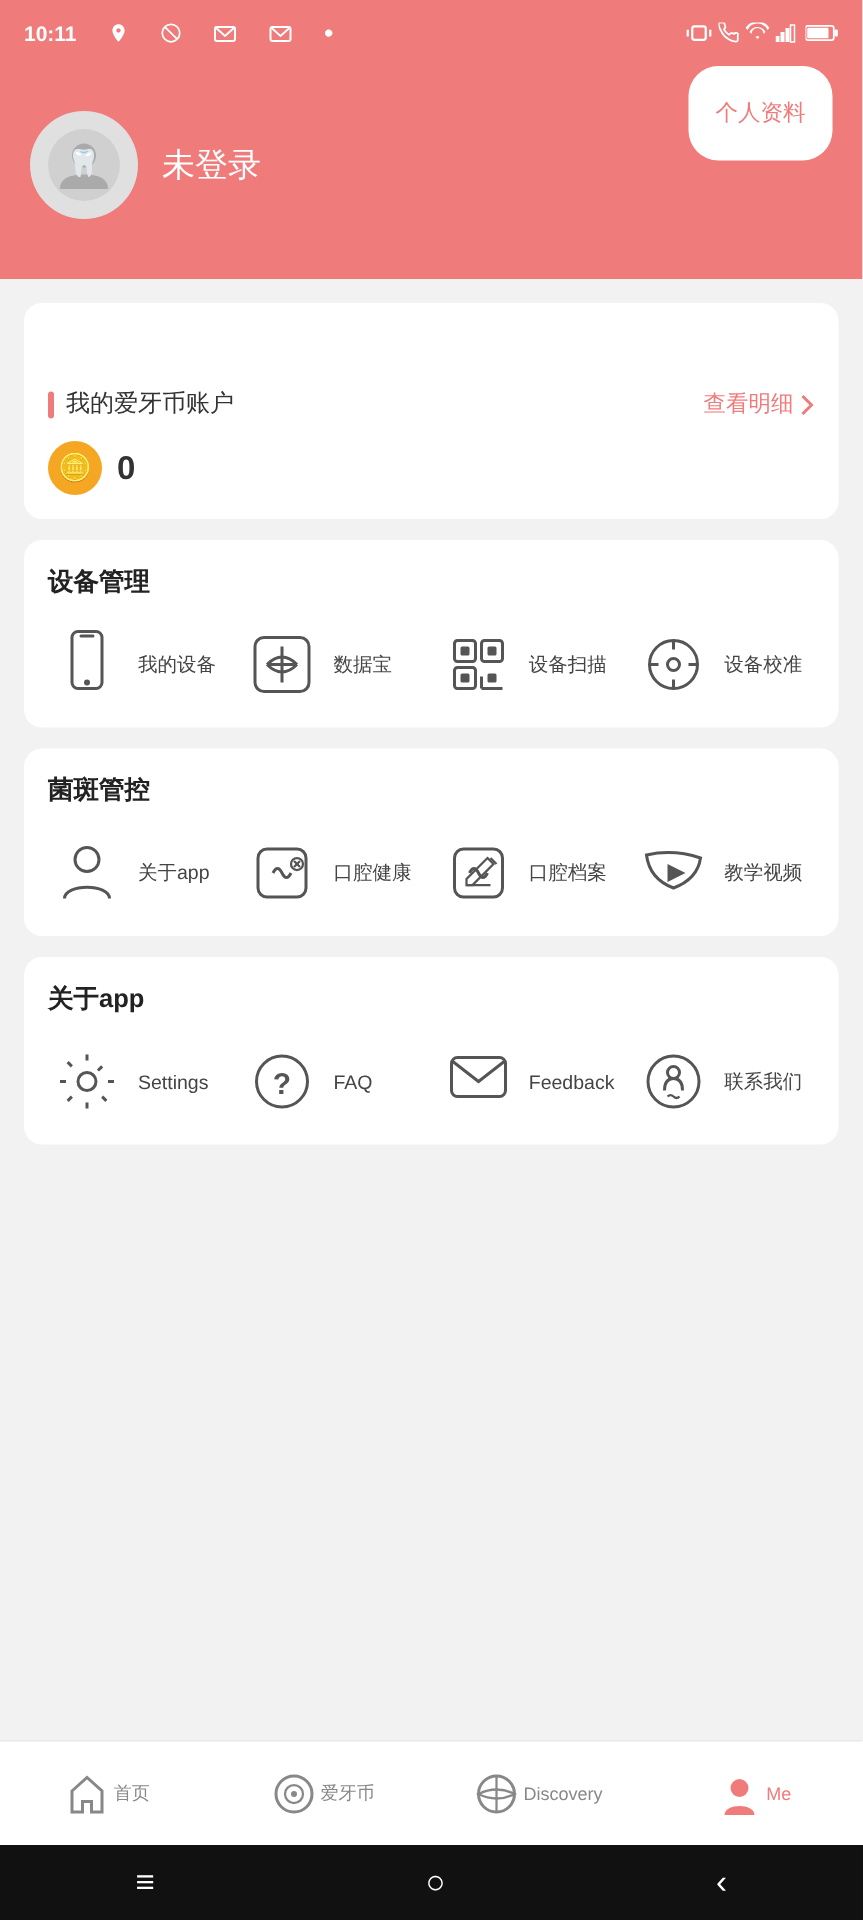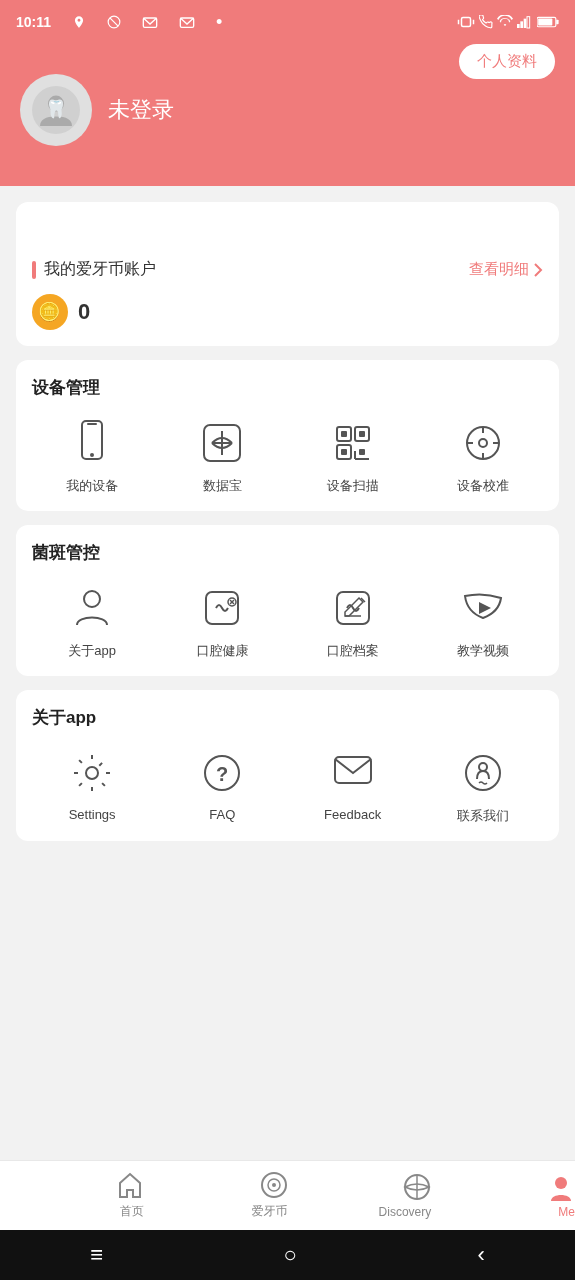--- a/index.html
+++ b/index.html
@@ -35,21 +35,21 @@
       padding: 20px 20px 40px 20px;
       position: relative;
     }
     .profile-btn {
       position: absolute;
       top: 0;
       right: 20px;
       background: white;
       border: none;
       border-radius: 20px;
-      padding: 8px 18px;
+      padding: 22px 18px;
       font-size: 15px;
       color: #f07b7b;
       cursor: pointer;
     }
     .profile-row {
       display: flex;
       align-items: center;
       gap: 16px;
       margin-top: 10px;
     }
@@ -146,21 +146,21 @@
       color: #222;
       margin-bottom: 18px;
     }
     .icon-grid {
       display: grid;
       grid-template-columns: repeat(4, 1fr);
       gap: 10px;
     }
     .icon-item {
       display: flex;
-      flex-direction: column;
+      flex-direction: row;
       align-items: center;
       gap: 8px;
       cursor: pointer;
     }
     .icon-box {
       width: 52px;
       height: 52px;
       display: flex;
       align-items: center;
       justify-content: center;
@@ -178,22 +178,22 @@
       left: 0;
       width: 575px;
       background: white;
       border-top: 1px solid #e8e8e8;
       display: flex;
       height: 70px;
     }
     .nav-item {
       flex: 1;
       display: flex;
-      flex-direction: column;
-      align-items: flex-end;
+      flex-direction: row;
+      align-items: center;
       justify-content: center;
       gap: 4px;
       cursor: pointer;
     }
     .nav-label {
       font-size: 12px;
       color: #888;
     }
     .nav-label.active {
       color: #f07b7b;

